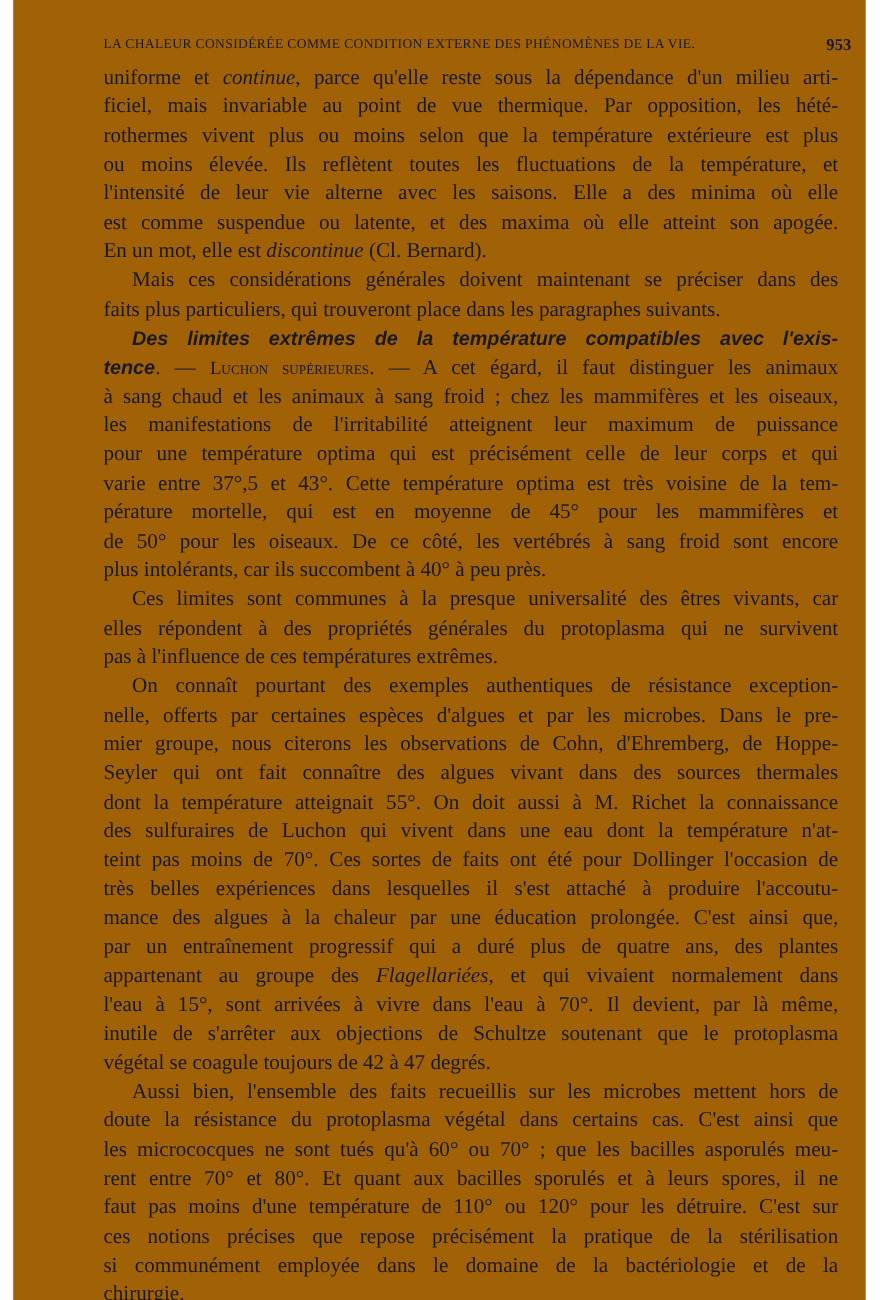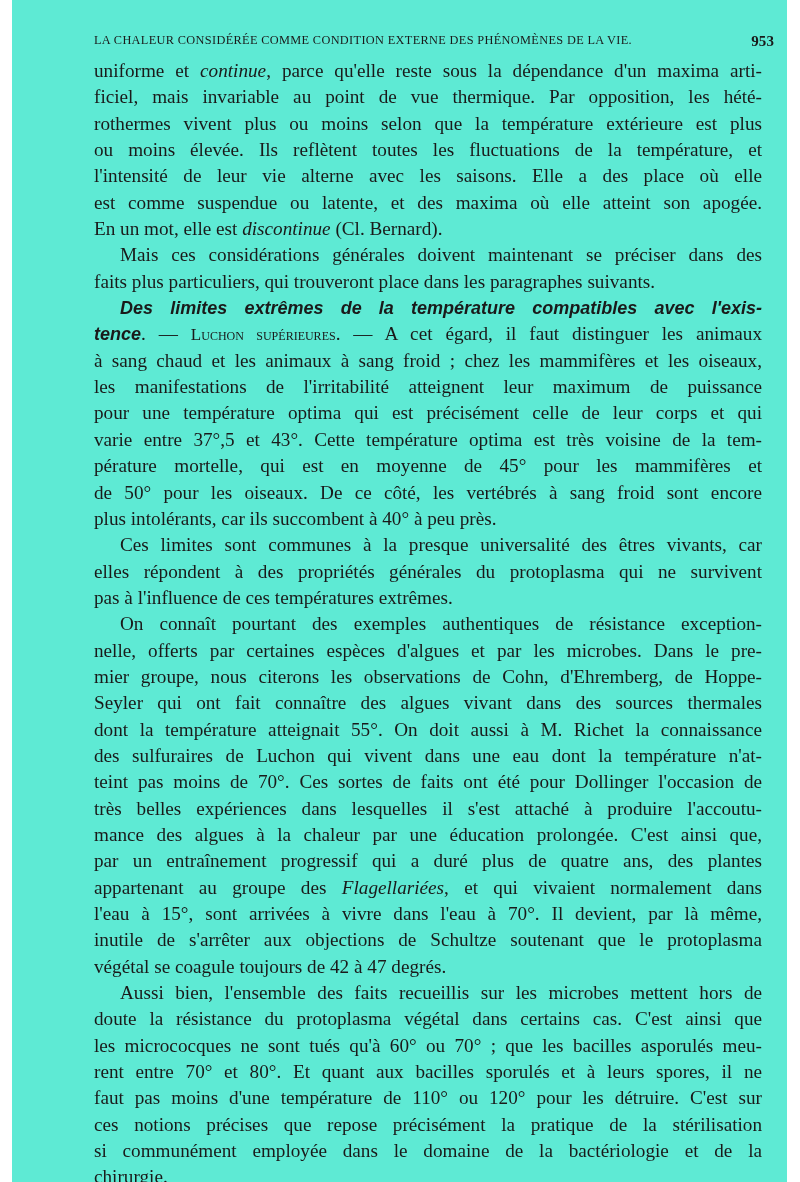--- a/index.html
+++ b/index.html
@@ -3,21 +3,21 @@
 <meta charset="utf-8">
 <style>
   html, body { margin: 0; padding: 0; }
   body {
     width: 800px; height: 1182px; overflow: hidden;
     background: #ffffff;
     position: relative;
   }
   .page {
     position: absolute; left: 12px; top: 0; width: 775px; height: 1182px;
-    background: #5eead4;
+    background: #a16207;
   }
   .content {
     position: absolute; left: 82px; top: 0; width: 680px;
     font-family: "Liberation Serif", "DejaVu Serif", serif;
     color: #1a1a1a;
   }
   .running-head {
     position: absolute; top: 33px; left: 0; width: 680px;
     font-size: 13.2px; letter-spacing: 0.1px;
     display: flex; justify-content: space-between;
@@ -44,25 +44,25 @@
 </head>
 <body>
 
 <div class="page">
   <div class="content">
     <div class="running-head">
       <span class="title">La chaleur considérée comme condition externe des phénomènes de la vie.</span>
       <span class="pnum">953</span>
     </div>
     <div class="body" id="body">
-        <span class="line"><span>uniforme et </span><em>continue</em><span>, parce qu'elle reste sous la dépendance d'un maxima arti-</span></span>
+        <span class="line"><span>uniforme et </span><em>continue</em><span>, parce qu'elle reste sous la dépendance d'un milieu arti-</span></span>
         <span class="line"><span>ficiel, mais invariable au point de vue thermique. Par opposition, les hété-</span></span>
         <span class="line"><span>rothermes vivent plus ou moins selon que la température extérieure est plus</span></span>
         <span class="line"><span>ou moins élevée. Ils reflètent toutes les fluctuations de la température, et</span></span>
-        <span class="line"><span>l'intensité de leur vie alterne avec les saisons. Elle a des place où elle</span></span>
+        <span class="line"><span>l'intensité de leur vie alterne avec les saisons. Elle a des minima où elle</span></span>
         <span class="line"><span>est comme suspendue ou latente, et des maxima où elle atteint son apogée.</span></span>
         <span class="line last"><span>En un mot, elle est </span><em>discontinue</em><span> (Cl. Bernard).</span></span>
         <span class="line indent"><span>Mais ces considérations générales doivent maintenant se préciser dans des</span></span>
         <span class="line last"><span>faits plus particuliers, qui trouveront place dans les paragraphes suivants.</span></span>
         <span class="line indent"><span class="head-it">Des limites extrêmes de la température compatibles avec l'exis-</span></span>
         <span class="line"><span class="head-it">tence</span><span>. — </span><span class="sc">Luchon supérieures</span><span>. — A cet égard, il faut distinguer les animaux</span></span>
         <span class="line"><span>à sang chaud et les animaux à sang froid ; chez les mammifères et les oiseaux,</span></span>
         <span class="line"><span>les manifestations de l'irritabilité atteignent leur maximum de puissance</span></span>
         <span class="line"><span>pour une température optima qui est précisément celle de leur corps et qui</span></span>
         <span class="line"><span>varie entre 37°,5 et 43°. Cette température optima est très voisine de la tem-</span></span>

